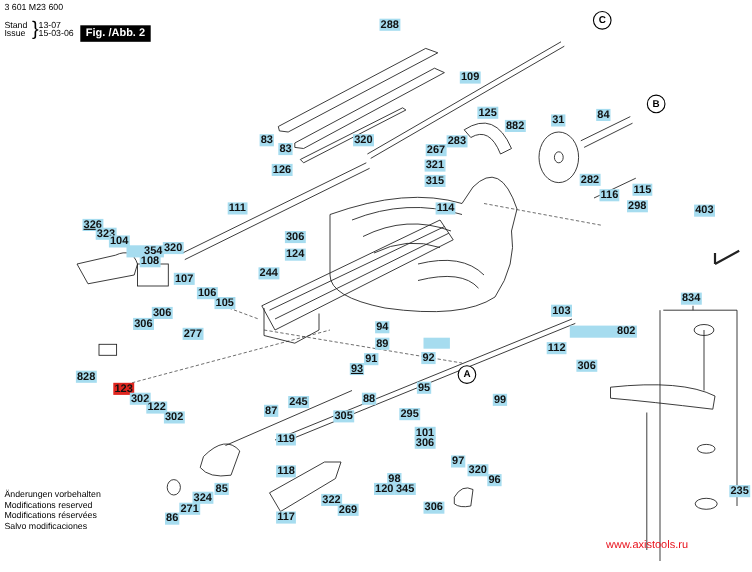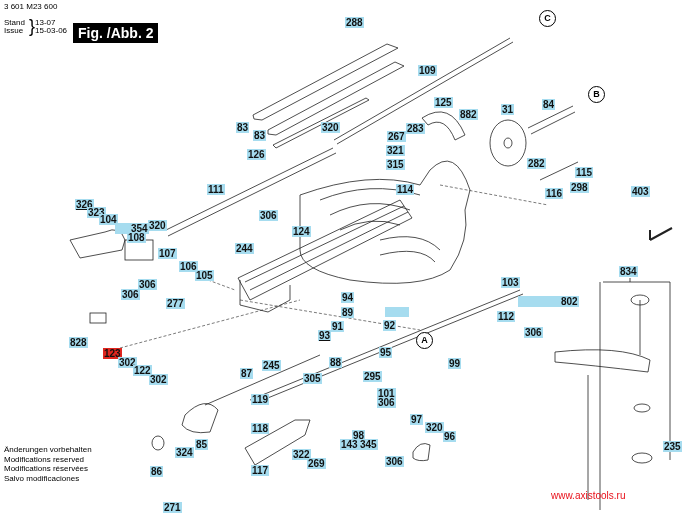--- a/index.html
+++ b/index.html
@@ -4,21 +4,21 @@
 <style>
   html, body { margin: 0; padding: 0; background: #fff; }
   body { width: 684px; height: 520px; position: relative; overflow: hidden; font-family: "Liberation Sans", sans-serif; }
   #header { position: absolute; left: 4px; top: 2px; font-size: 8px; color: #000; line-height: 10px; }
   #doc-number { position: absolute; left: 0; top: 0; white-space: nowrap; }
   #stand-label { position: absolute; left: 0; top: 16px; white-space: nowrap; }
   #issue-label { position: absolute; left: 0; top: 24px; white-space: nowrap; }
   #stand-value { position: absolute; left: 31px; top: 16px; white-space: nowrap; }
   #issue-value { position: absolute; left: 31px; top: 24px; white-space: nowrap; }
   #brace { position: absolute; left: 25px; top: 15px; font-size: 18px; line-height: 18px; }
-  #fig-badge { position: absolute; left: 73px; top: 23px; background: #000; color: #fff; font-weight: bold; font-size: 14px; padding: 2px 5px; white-space: nowrap; text-align: right; }
+  #fig-badge { position: absolute; left: 73px; top: 23px; background: #000; color: #fff; font-weight: bold; font-size: 10px; padding: 2px 5px; white-space: nowrap; text-align: right; }
   #footer-notes { position: absolute; left: 4px; top: 445px; font-size: 8px; line-height: 9.5px; color: #000; }
   #site-link { position: absolute; left: 551px; top: 490px; font-size: 10px; font-weight: normal; color: #e8101a; text-decoration: none; white-space: nowrap; }
   svg#drawing { position: absolute; left: 0; top: 0; }
   .part { position: absolute; background: #a6dcef; color: #111; font-weight: bold; font-size: 10px; line-height: 11px; padding: 0 1px; white-space: nowrap; }
   .part.hl { background: #e0261f; color: #111; }
   .part.blank { width: 22px; height: 10px; }
   .callout { position: absolute; width: 15px; height: 15px; border: 1px solid #000; border-radius: 50%; background: #fff; font-size: 9px; font-weight: bold; text-align: center; line-height: 15px; }
 </style>
 </head>
 <body>
@@ -128,32 +128,32 @@
 <div class="part" style="left:253px;top:130px;">83</div>
 <div class="part" style="left:247px;top:149px;">126</div>
 <div class="part" style="left:321px;top:122px;">320</div>
 <div class="part" style="left:406px;top:123px;">283</div>
 <div class="part" style="left:387px;top:131px;">267</div>
 <div class="part" style="left:386px;top:145px;">321</div>
 <div class="part" style="left:386px;top:159px;">315</div>
 <div class="part" style="left:527px;top:158px;">282</div>
 <div class="part" style="left:575px;top:167px;">115</div>
 <div class="part" style="left:570px;top:182px;">298</div>
-<div class="part" style="left:545px;top:188px;">116</div>
+<div class="part" style="left:545px;top:172px;">116</div>
 <div class="part" style="left:396px;top:184px;">114</div>
 <div class="part" style="left:207px;top:184px;">111</div>
 <div class="part" style="left:631px;top:186px;">403</div>
 <div class="part" style="left:75px;top:199px;text-decoration:underline;">326</div>
 <div class="part" style="left:87px;top:207px;">323</div>
 <div class="part" style="left:99px;top:214px;">104</div>
 <div class="part" style="left:115px;top:223px;padding-left:16px;">354</div>
 <div class="part" style="left:148px;top:220px;">320</div>
 <div class="part" style="left:127px;top:232px;">108</div>
 <div class="part" style="left:259px;top:210px;">306</div>
-<div class="part" style="left:259px;top:226px;margin-left:33px;">124</div>
+<div class="part" style="left:259px;top:226px;">124</div>
 <div class="part" style="left:235px;top:243px;">244</div>
 <div class="part" style="left:158px;top:248px;">107</div>
 <div class="part" style="left:179px;top:261px;">106</div>
 <div class="part" style="left:195px;top:270px;">105</div>
 <div class="part" style="left:138px;top:279px;">306</div>
 <div class="part" style="left:121px;top:289px;">306</div>
 <div class="part" style="left:166px;top:298px;">277</div>
 <div class="part" style="left:486px;top:277px;margin-left:15px;">103</div>
 <div class="part" style="left:518px;top:296px;padding-left:43px;">802</div>
 <div class="part" style="left:619px;top:266px;">834</div>
@@ -178,26 +178,26 @@
 <div class="part" style="left:363px;top:371px;">295</div>
 <div class="part" style="left:448px;top:358px;">99</div>
 <div class="part" style="left:377px;top:388px;">101</div>
 <div class="part" style="left:377px;top:397px;">306</div>
 <div class="part" style="left:251px;top:394px;">119</div>
 <div class="part" style="left:251px;top:423px;">118</div>
 <div class="part" style="left:410px;top:414px;">97</div>
 <div class="part" style="left:425px;top:422px;">320</div>
 <div class="part" style="left:443px;top:431px;">96</div>
 <div class="part" style="left:352px;top:430px;">98</div>
-<div class="part" style="left:340px;top:439px;">143</div>
+<div class="part" style="left:340px;top:439px;">120</div>
 <div class="part" style="left:359px;top:439px;">345</div>
 <div class="part" style="left:385px;top:456px;">306</div>
 <div class="part" style="left:195px;top:439px;">85</div>
 <div class="part" style="left:175px;top:447px;">324</div>
-<div class="part" style="left:163px;top:457px;margin-top:45px;">271</div>
+<div class="part" style="left:163px;top:457px;">271</div>
 <div class="part" style="left:150px;top:466px;">86</div>
 <div class="part" style="left:292px;top:449px;">322</div>
 <div class="part" style="left:307px;top:458px;">269</div>
 <div class="part" style="left:251px;top:465px;">117</div>
 <div class="part" style="left:663px;top:441px;">235</div>
 
 <div id="footer-notes">
   <div>Änderungen vorbehalten</div>
   <div>Modifications reserved</div>
   <div>Modifications réservées</div>

